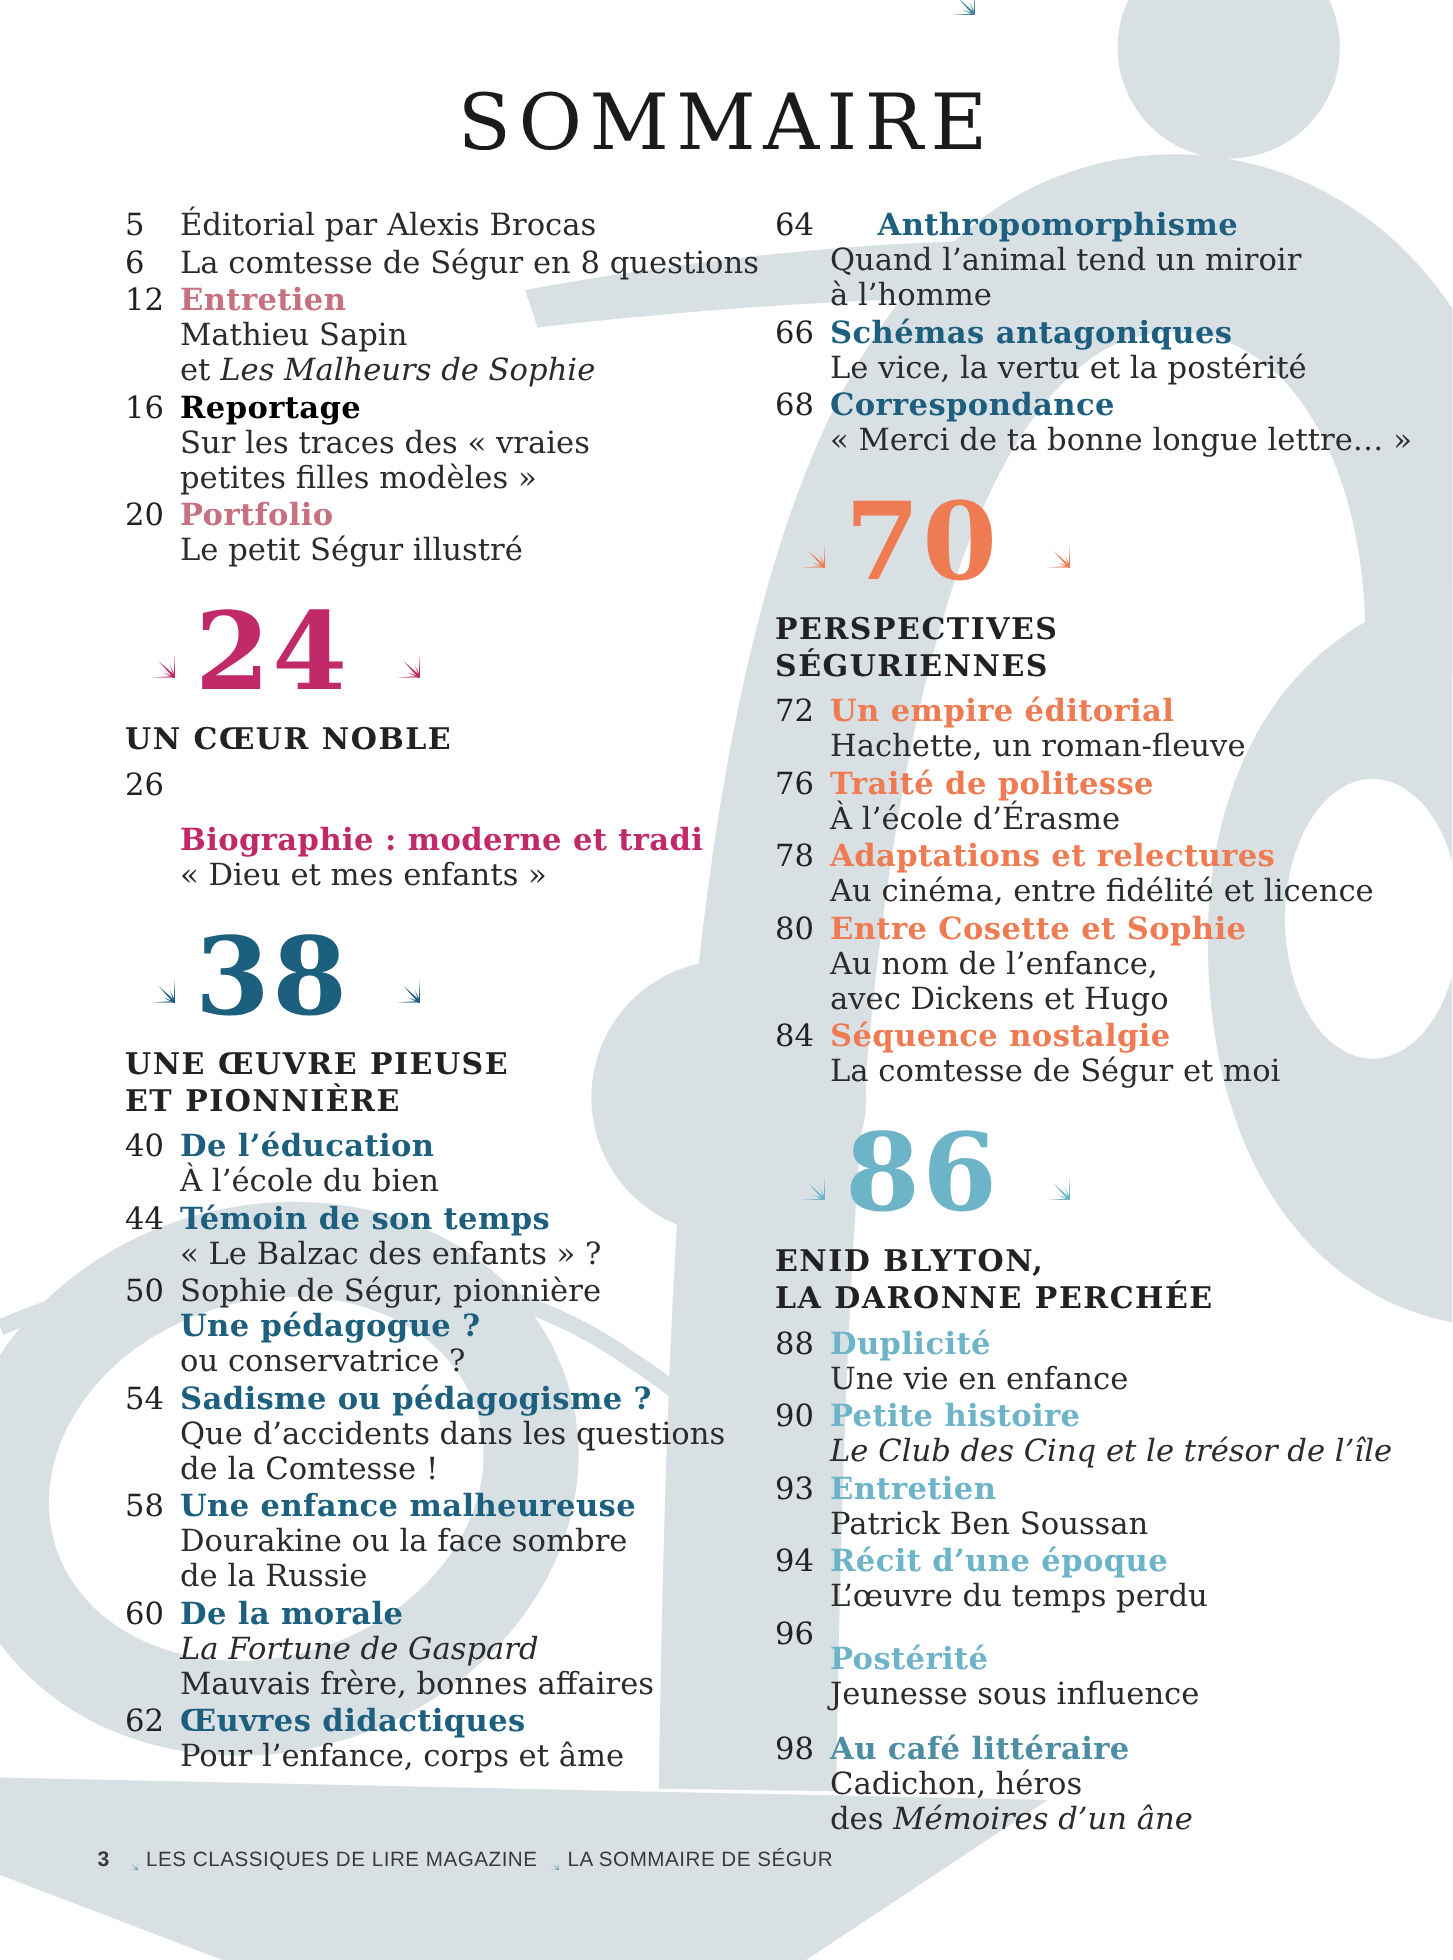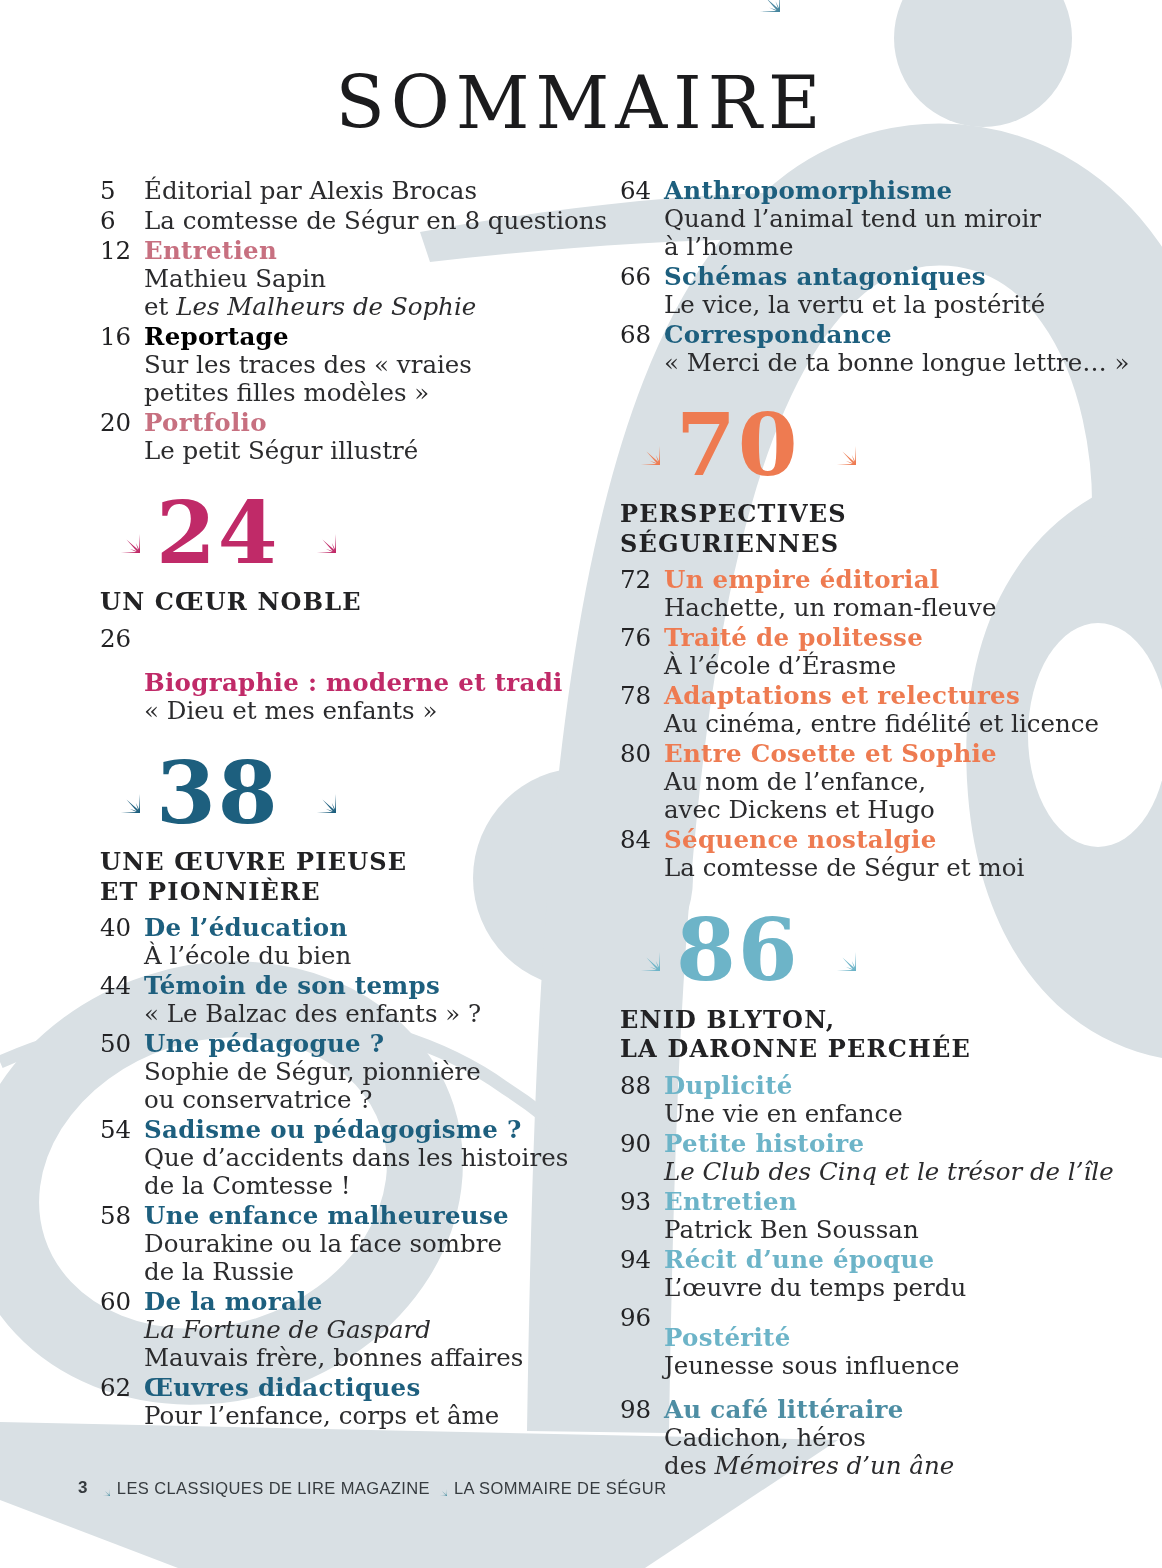--- a/index.html
+++ b/index.html
@@ -9,21 +9,21 @@
     font-family:"DejaVu Serif","Liberation Serif",serif;
     color:#2b2b2d;
   }
   .watermark{position:absolute;inset:0;z-index:0;}
   .content{position:relative;z-index:1;}
 
   
   .title-wrap{text-align:center;padding-top:64px;}
   h1.page-title{
     margin:0;display:inline-block;position:relative;
-    font-size:72px;line-height:1.1;font-weight:400;
+    font-size:62px;line-height:1.1;font-weight:400;
     letter-spacing:6px;color:#1b1b1d;
   }
   .sf{display:inline-block;vertical-align:middle;}
   .sf-title{position:absolute;top:-30px;left:63.5%;width:42px;height:42px;color:#47869f;}
 
   
   .columns{display:flex;align-items:flex-start;padding:0 0 0 100px;margin-top:34px;gap:52px;}
   .col{flex:none;}
   .col-left{width:468px;}
   .col-right{width:500px;}
@@ -192,30 +192,30 @@
           <div class="entry">
             <span class="pnum">44</span>
             <div class="etext">
               <div class="eline elabel" style="color: rgb(29, 95, 126);">Témoin de son temps</div>
               <div class="eline"><span>« Le Balzac des enfants » ?</span></div>
             </div>
           </div>
           <div class="entry">
             <span class="pnum">50</span>
             <div class="etext">
+              <div class="eline"><span>Sophie de Ségur, pionnière</span></div>
               <div class="eline elabel" style="color: rgb(29, 95, 126);">Une pédagogue ?</div>
-              <div class="eline"><span>Sophie de Ségur, pionnière</span></div>
               <div class="eline"><span>ou conservatrice ?</span></div>
             </div>
           </div>
           <div class="entry">
             <span class="pnum">54</span>
             <div class="etext">
               <div class="eline elabel" style="color: rgb(29, 95, 126);">Sadisme ou pédagogisme ?</div>
-              <div class="eline"><span>Que d’accidents dans les histoires</span></div>
+              <div class="eline"><span>Que d’accidents dans les questions</span></div>
               <div class="eline"><span>de la Comtesse !</span></div>
             </div>
           </div>
           <div class="entry">
             <span class="pnum">58</span>
             <div class="etext">
               <div class="eline elabel" style="color: rgb(29, 95, 126);">Une enfance malheureuse</div>
               <div class="eline"><span>Dourakine ou la face sombre</span></div>
               <div class="eline"><span>de la Russie</span></div>
             </div>
@@ -235,21 +235,21 @@
               <div class="eline"><span>Pour l’enfance, corps et âme</span></div>
             </div>
           </div>
         </div>
       </div>
     <div class="col col-right">
         <div class="entries">
           <div class="entry">
             <span class="pnum">64</span>
             <div class="etext">
-              <div class="eline elabel" style="color: rgb(29, 95, 126);">Anthropomorphisme</div>
+              <div class="eline elabel" style="color: rgb(29, 95, 126); margin-left: 38px;">Anthropomorphisme</div>
               <div class="eline"><span>Quand l’animal tend un miroir</span></div>
               <div class="eline"><span>à l’homme</span></div>
             </div>
           </div>
           <div class="entry">
             <span class="pnum">66</span>
             <div class="etext">
               <div class="eline elabel" style="color: rgb(29, 95, 126);">Schémas antagoniques</div>
               <div class="eline"><span>Le vice, la vertu et la postérité</span></div>
             </div>

